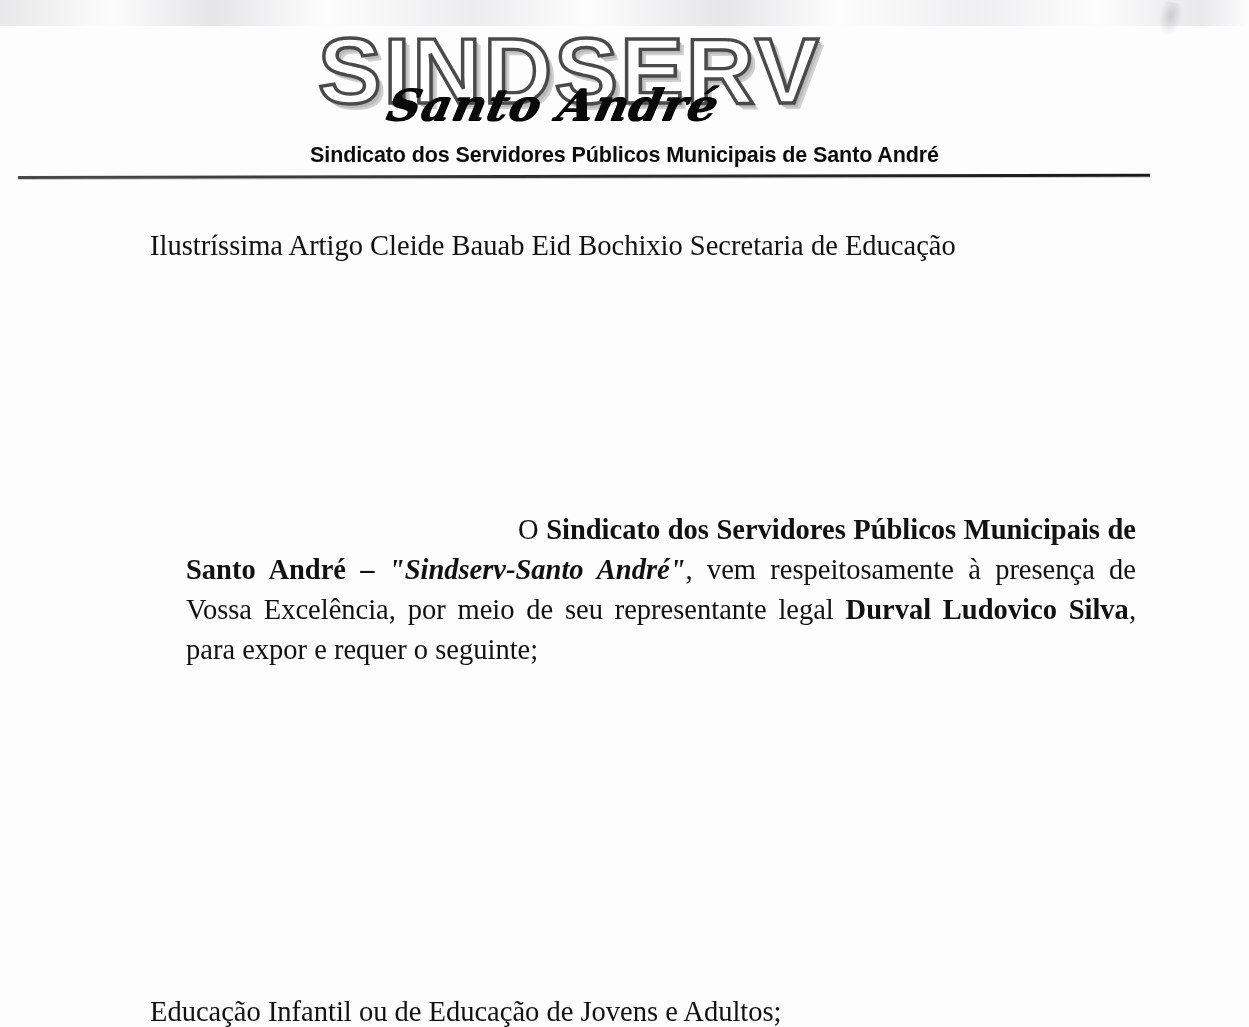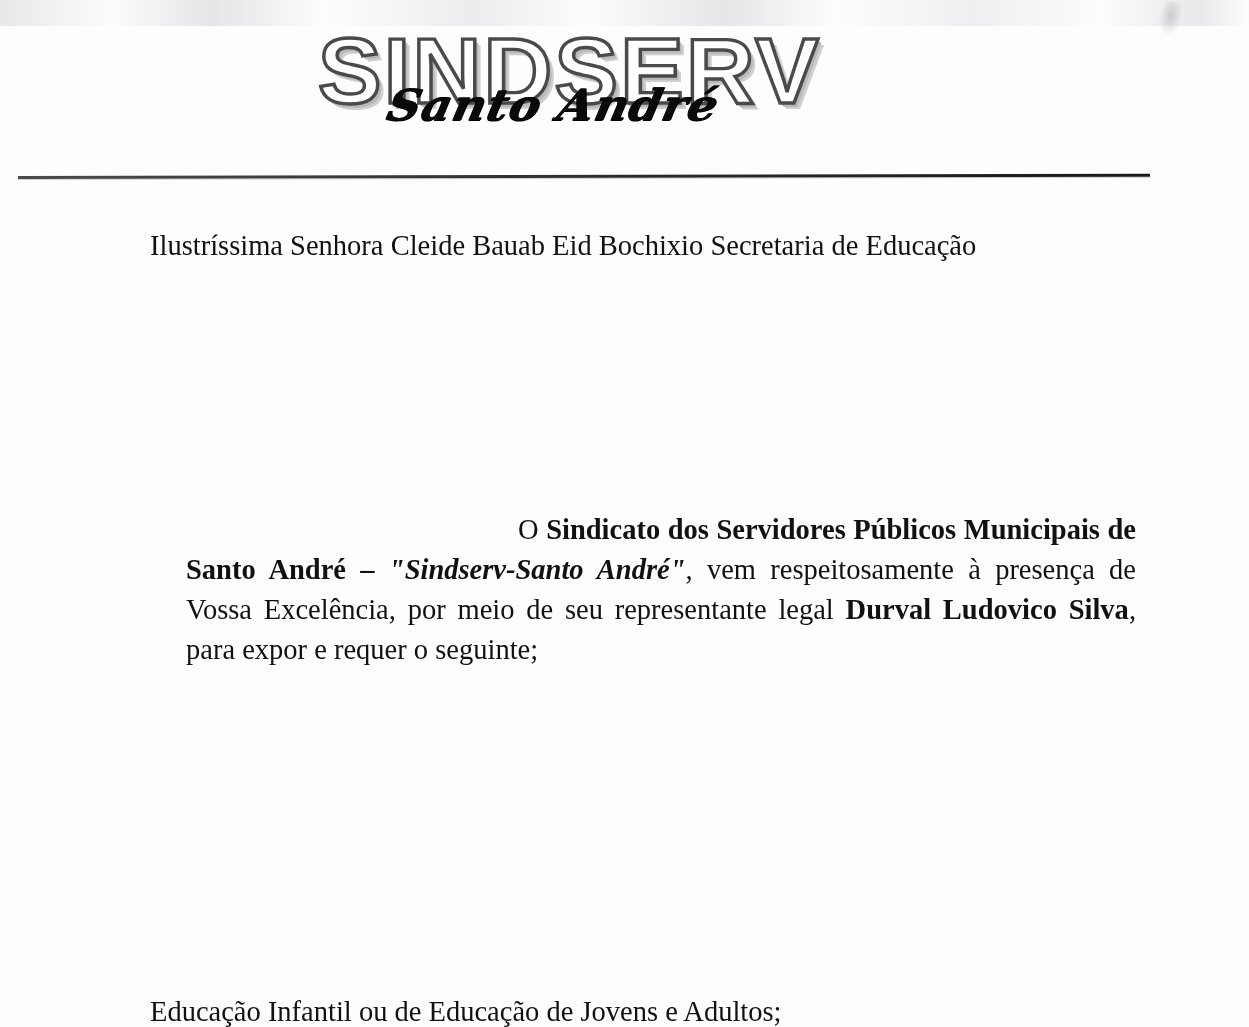--- a/index.html
+++ b/index.html
@@ -190,28 +190,29 @@
 
   <div class="scan-noise-top"></div>
 
   <div class="masthead">
 
     <div class="logo-wrap">
       <div class="logo-sindserv">SINDSERV</div>
       <div class="logo-santoandre">Santo André</div>
     </div>
 
+    <div class="tagline">Sindicato dos Servidores Públicos Municipais de Santo André</div>
 
     <div class="masthead-rule"></div>
   </div>
 
   <div class="doc-body">
 
     <p class="para addressee">
-      <span>Ilustríssima Senhora Cleide Bauab Eid Bochixio Secretaria de Educação</span><br>
+      <span>Ilustríssima Artigo Cleide Bauab Eid Bochixio Secretaria de Educação</span><br>
     </p>
 
     <div class="gap-lg"></div>
 
     <p class="para indent"><span>O </span><b>Sindicato dos Servidores Públicos Municipais de Santo André – </b><span class="bi">"Sindserv-Santo André"</span><span>, vem respeitosamente à presença de Vossa Excelência, por meio de seu representante legal </span><b>Durval Ludovico Silva</b><span>, para expor e requer o seguinte;</span></p>
 
 
     <div class="gap-md"></div>
 
 

